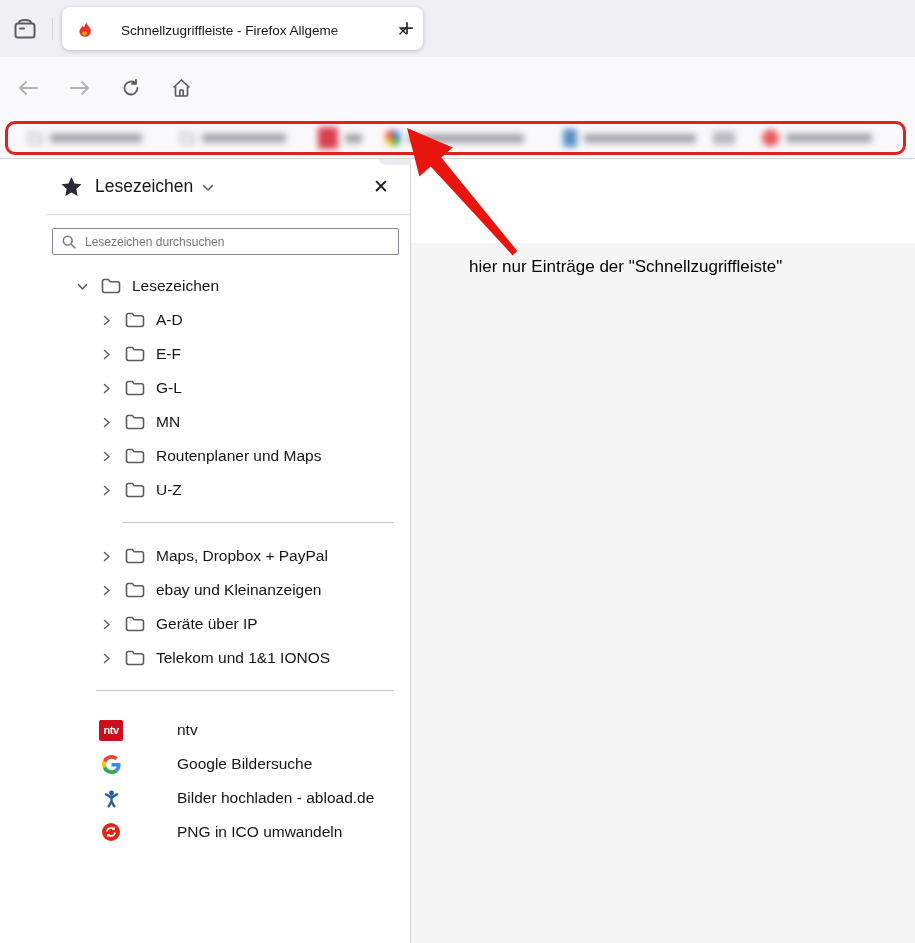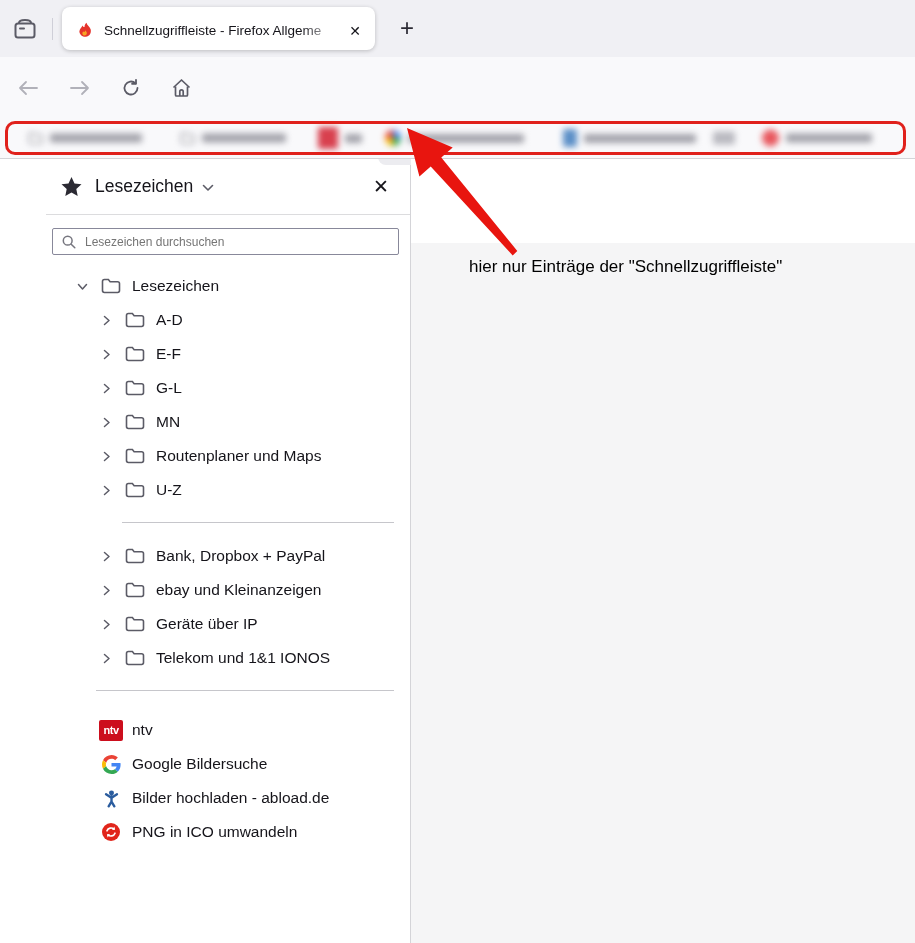--- a/index.html
+++ b/index.html
@@ -7,22 +7,22 @@
   body {
     width:915px; height:943px; overflow:hidden; position:relative;
     font-family:"Liberation Sans", sans-serif; background:#fff;
     -webkit-font-smoothing:antialiased;
   }
 
   
   .tabbar { height:57px; background:#f0f0f4; position:relative; display:flex; align-items:center; }
   .fxview-btn { width:38px; height:38px; margin-left:6px; display:flex; align-items:center; justify-content:center; border-radius:4px; }
   .tabbar-sep { width:1px; height:22px; background:#cfcfd8; margin-left:8px; }
-  .tab { position:absolute; left:62px; top:7px; width:313px; height:43px; background:#fff; border-radius:8px;
-         box-shadow:0 1px 4px rgba(0,0,0,.22); display:flex; align-items:center; padding:4px 10px 0 15px; }
+  .tab { position:absolute; left:62px; top:7px; width:361px; height:43px; background:#fff; border-radius:8px;
+         box-shadow:0 1px 4px rgba(0,0,0,.22); display:flex; align-items:center; padding:4px 10px 0 15px;gap:17px; }
   .tab-favicon { width:18px; height:18px; flex:0 0 auto; margin-right:9px; }
   .tab-title { flex:1; font-size:13.5px; color:#15141a; white-space:nowrap; overflow:hidden;
                -webkit-mask-image:linear-gradient(90deg,#000 82%,transparent 98%);
                mask-image:linear-gradient(90deg,#000 82%,transparent 98%); }
   .tab-close { font-size:14px; color:#15141a; padding:2px 4px; line-height:1; }
   .newtab-btn { position:absolute; left:392px; top:13px; width:30px; height:30px; font-size:24px; font-weight:300;
                 color:#2b2a33; display:flex; align-items:center; justify-content:center; }
 
   
   .navbar { height:61px; background:#f9f9fb; position:relative; display:flex; align-items:center; }
@@ -67,21 +67,21 @@
   .tree { padding-top:8px; }
   .row { height:34px; display:flex; align-items:center; font-size:15.5px; color:#15141a; }
   .row .chev { flex:0 0 auto; display:flex; }
   .row.lv0 .chev { margin-left:30px; }
   .row.lv1 .chev { margin-left:54px; }
   .row .folder { margin-left:12px; display:flex; }
   .row .lbl { margin-left:11px; white-space:nowrap; }
   .tree-sep { border-top:1px solid #c6c6cb; }
   .tree-sep.s1 { margin:15px 16px 16px 76px; }
   .tree-sep.s2 { margin:15px 16px 22px 50px; }
-  .row.bm { height:34px; }
+  .row.bm { height:34px;gap:45px; }
   .row.bm .bicon { margin-left:53px; width:24px; display:flex; justify-content:center; }
   .row.bm .lbl { margin-left:9px; }
   .ntv-badge { width:24px; height:21px; background:#cc0e1d; border-radius:2px; color:#fff; font-weight:bold;
                font-size:11px; display:flex; align-items:center; justify-content:center; letter-spacing:-.5px; }
 
   .content { flex:1; position:relative; background:#fff; }
   .content-gray { position:absolute; left:0; right:0; top:84px; bottom:0; background:#f5f5f6; }
   .annotation { position:absolute; left:58px; top:98px; font-size:17px; color:#000; white-space:nowrap; }
 
   svg { display:block; }
@@ -341,21 +341,21 @@
         <span class="chev">
             <svg width="13" height="13" viewBox="0 0 13 13" fill="none" stroke="#5b5b66" stroke-width="1.5" stroke-linecap="round" stroke-linejoin="round">
               <path d="M4.5 2.5 9 6.5l-4.5 4"></path>
             </svg>
           </span>
         <span class="folder">
             <svg width="20" height="16" viewBox="0 0 20 16" fill="none" stroke="#5b5b66" stroke-width="1.6">
               <path d="M1.5 3.4c0-1 .8-1.9 1.9-1.9h4l1.7 2.2h7.5c1 0 1.9.8 1.9 1.9v7c0 1-.8 1.9-1.9 1.9H3.4c-1 0-1.9-.8-1.9-1.9z"></path>
             </svg>
           </span>
-        <span class="lbl">Bank, Dropbox + PayPal</span>
+        <span class="lbl">Maps, Dropbox + PayPal</span>
       </div>
       <div class="row lv1">
         <span class="chev">
             <svg width="13" height="13" viewBox="0 0 13 13" fill="none" stroke="#5b5b66" stroke-width="1.5" stroke-linecap="round" stroke-linejoin="round">
               <path d="M4.5 2.5 9 6.5l-4.5 4"></path>
             </svg>
           </span>
         <span class="folder">
             <svg width="20" height="16" viewBox="0 0 20 16" fill="none" stroke="#5b5b66" stroke-width="1.6">
               <path d="M1.5 3.4c0-1 .8-1.9 1.9-1.9h4l1.7 2.2h7.5c1 0 1.9.8 1.9 1.9v7c0 1-.8 1.9-1.9 1.9H3.4c-1 0-1.9-.8-1.9-1.9z"></path>

